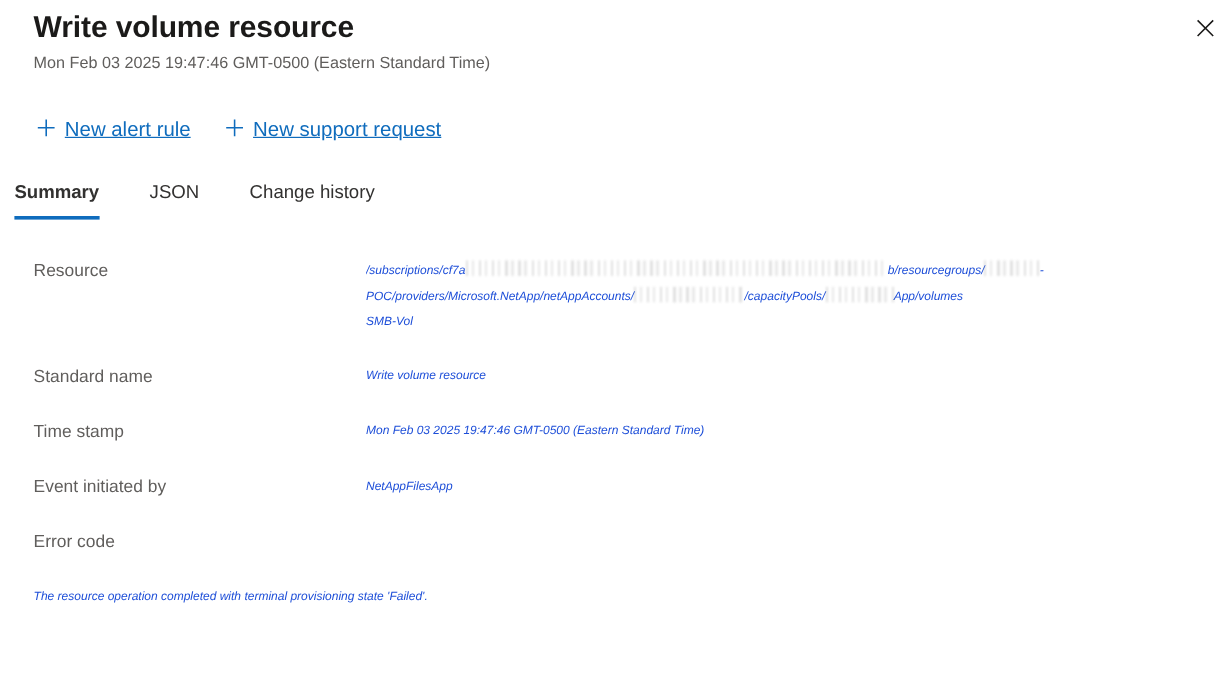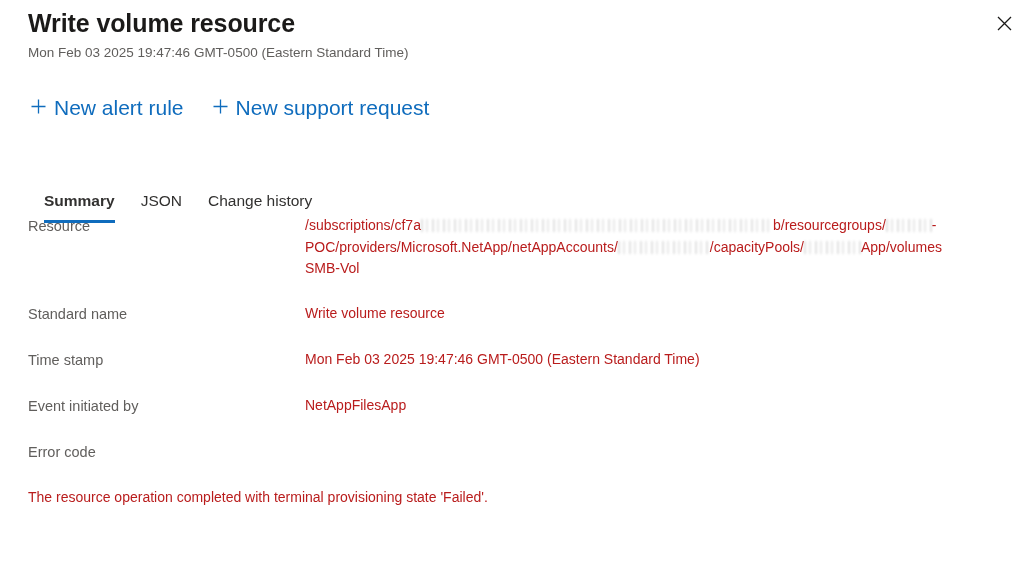--- a/index.html
+++ b/index.html
@@ -87,35 +87,35 @@
     border: none;
     font-family: inherit;
   }
 
   .plus-icon {
     display: block;
     flex: 0 0 auto;
   }
 
   .command-label {
-    font-size: 21px;
+    font-size: 17px;
     line-height: 20px;
     color: #0f6cbd;
     white-space: nowrap;
+    text-decoration: underline;
   }
 
   
   .tab-strip {
     position: absolute;
-    left: 44px;
+    left: 12px;
     top: 150px;
     display: flex;
     align-items: flex-end;
-    gap: 0;
-    margin-top: 40px;
+    gap: 16px;
   }
 
   .tab {
     position: relative;
     padding: 0 13px 11px 13px;
     font-size: 15.5px;
     line-height: 22px;
     color: #323130;
     cursor: pointer;
     background: transparent;
@@ -154,24 +154,25 @@
     flex: 0 0 277px;
     width: 277px;
     font-size: 14.5px;
     line-height: 21px;
     color: #605e5c;
     padding-top: 1px;
   }
 
   .property-value {
     flex: 1 1 auto;
-    font-size: 14px;
+    font-size: 10px;
     line-height: 21.5px;
-    color: #b91c1c;
+    color: #1d4ed8;
     min-width: 0;
+    font-style: italic;
   }
 
   
   .resource-value {
     width: 721px;
     overflow: hidden;
     white-space: normal;
     word-break: normal;
   }
 

